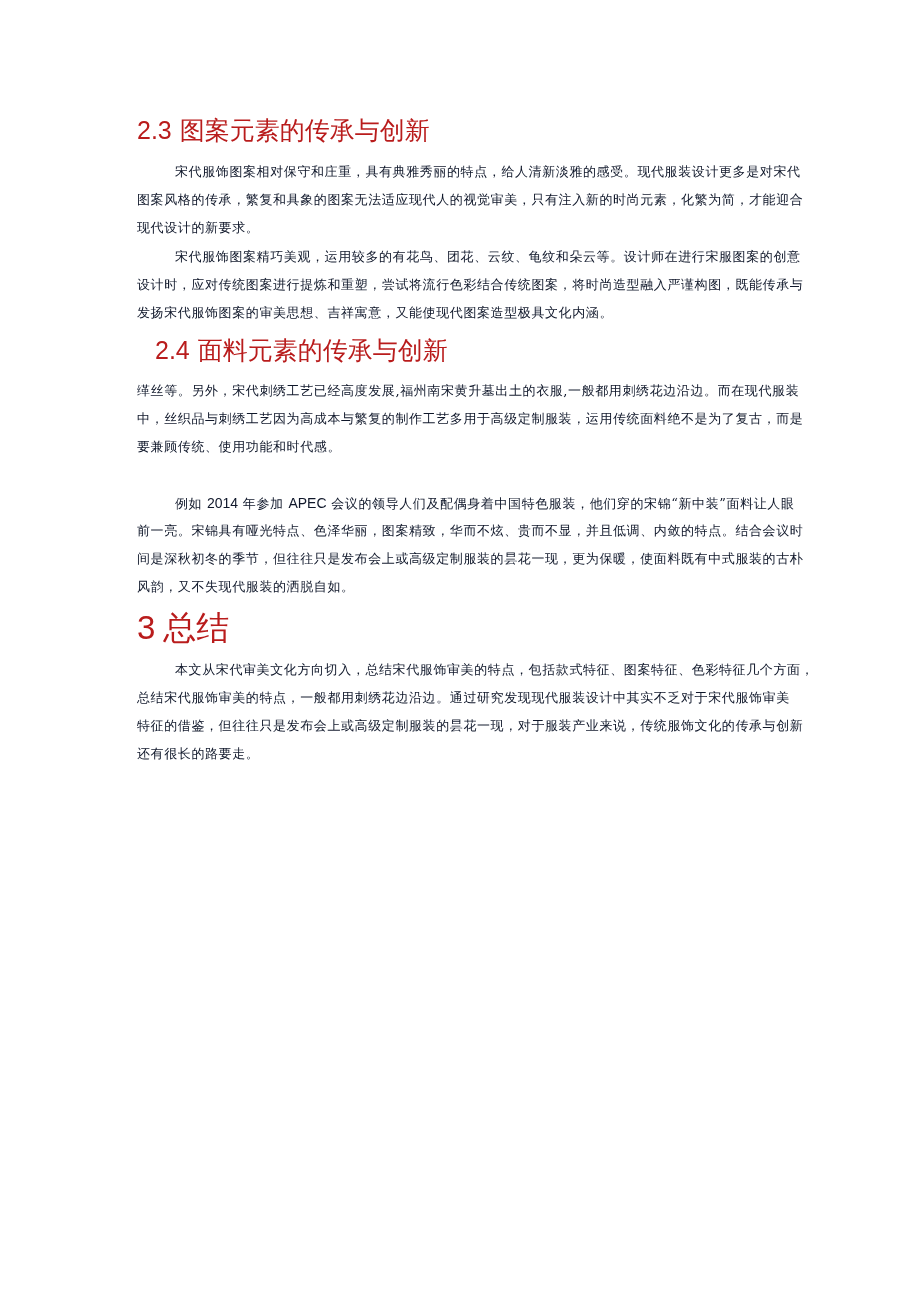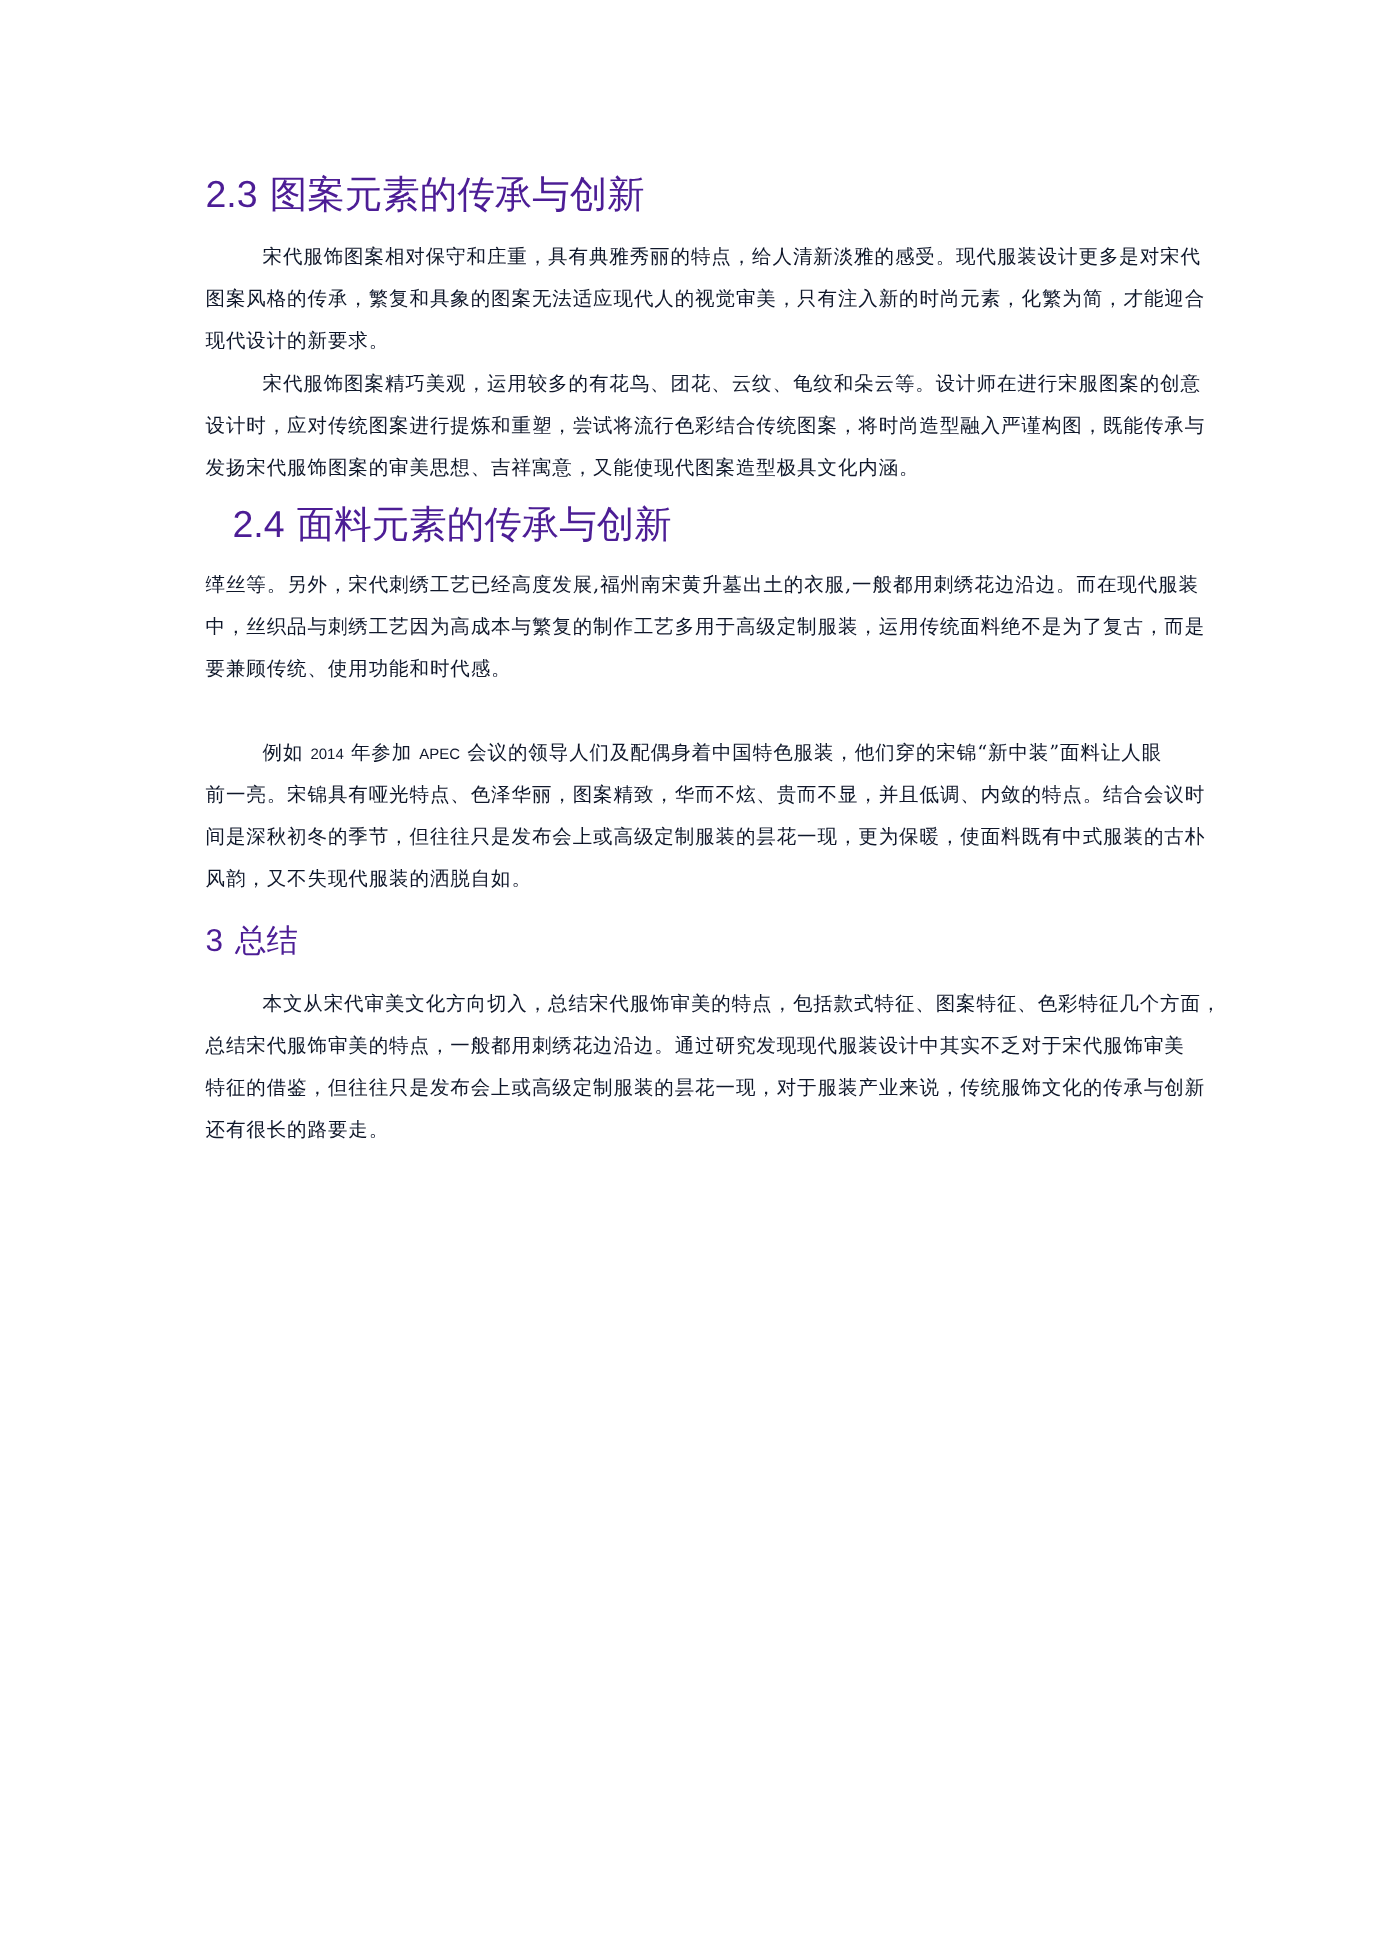--- a/index.html
+++ b/index.html
@@ -19,29 +19,29 @@
       left: 137px;
       top: 0;
       width: 650px;
     }
     .heading {
       position: absolute;
       left: 0;
       margin: 0;
       font-family: "Liberation Sans", "DejaVu Sans", sans-serif;
       font-weight: normal;
-      color: #4c1d95;
+      color: #b91c1c;
       white-space: nowrap;
     }
     .heading .num {
       font-family: "Liberation Sans", sans-serif;
       margin-right: 8px;
     }
     .heading.h2 { font-size: 25px; line-height: 30px; }
-    .heading.h1 { font-size: 21px; line-height: 30px; }
+    .heading.h1 { font-size: 33px; line-height: 30px; }
     .para {
       position: absolute;
       left: 0;
       width: 650px;
       margin: 0;
       font-family: "DejaVu Serif", "Liberation Serif", serif;
       font-size: 13px;
       color: #0f172a;
     }
     .line {
@@ -49,21 +49,21 @@
       height: 28px;
       line-height: 28px;
       white-space: nowrap;
       letter-spacing: 0.6px;
     }
     .line.first {
       padding-left: 38px;
     }
     .latin {
       font-family: "Liberation Sans", sans-serif;
-      font-size: 10px;
+      font-size: 14px;
       letter-spacing: 0;
     }
   </style>
 </head>
 <body>
 
 <div class="page">
 
   <h2 class="heading h2" style="top:115px;">
     <span class="num">2.3</span><span>图案元素的传承与创新</span>

